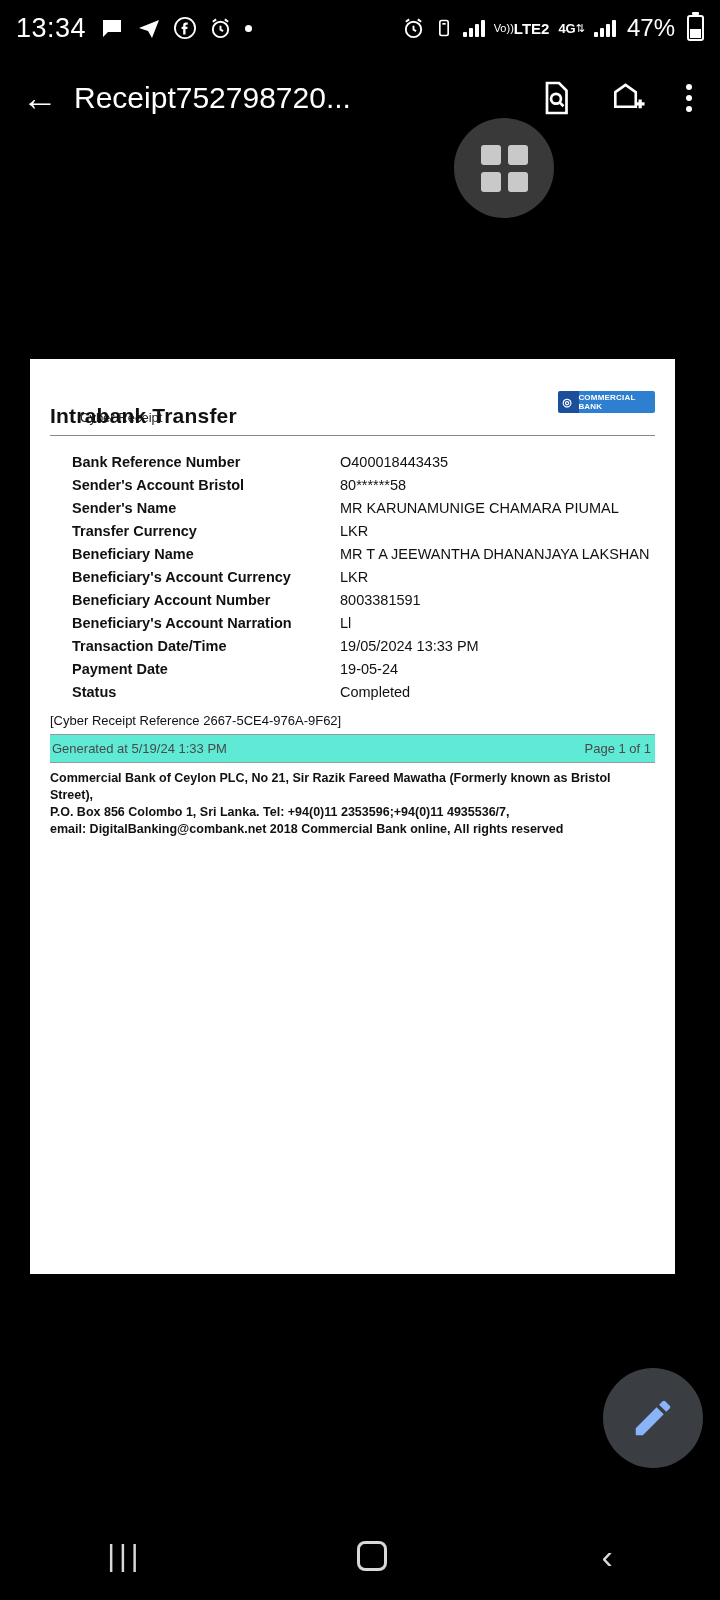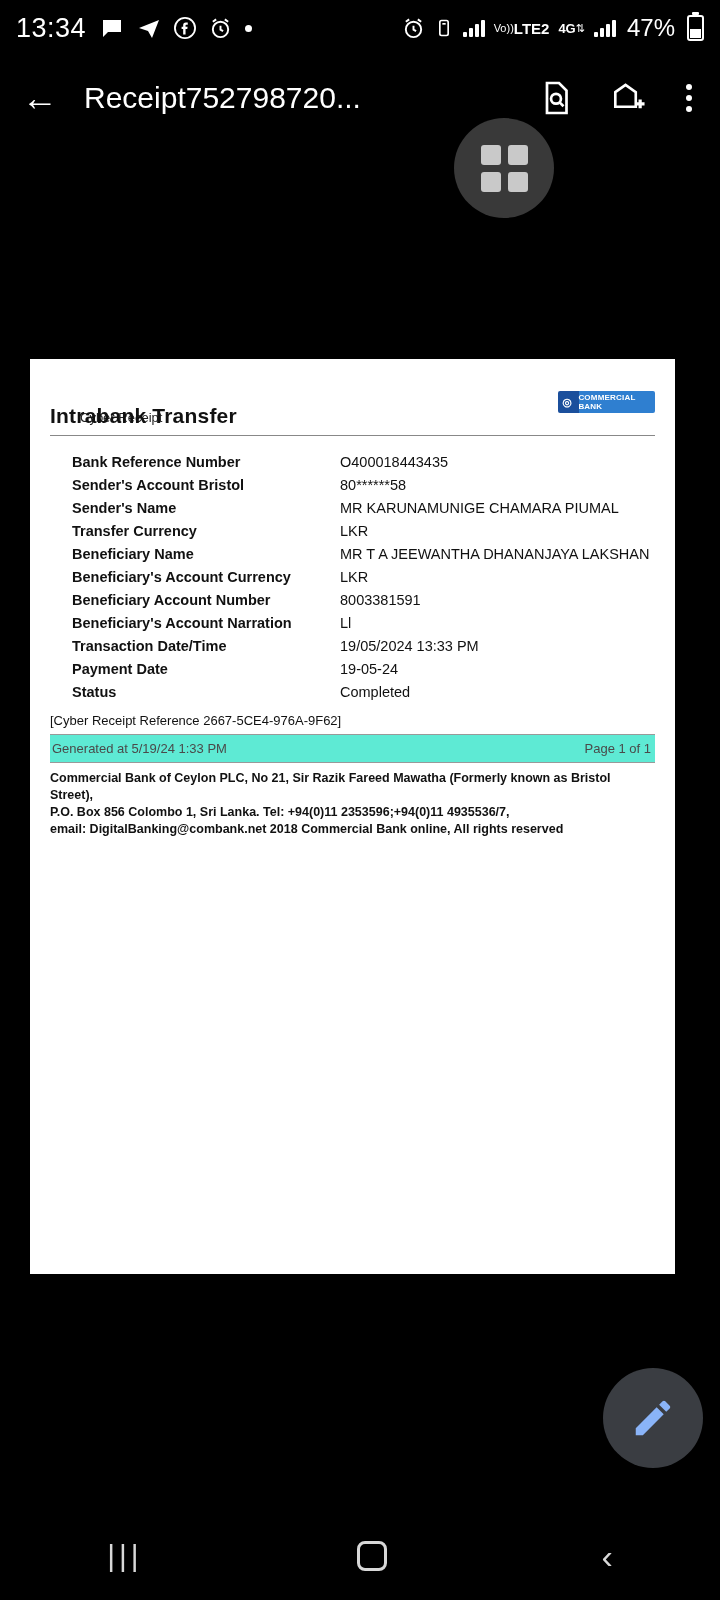--- a/index.html
+++ b/index.html
@@ -67,21 +67,21 @@
     top: 56px; left: 0; right: 0;
     height: 84px;
     display: flex;
     align-items: center;
     color: #fff;
     padding: 0 22px;
   }
   .appbar .back { font-size: 36px; line-height: 1; width: 44px; }
   .appbar .title {
     font-size: 30px;
-    margin-left: 18px;
+    margin-left: 8px;
     white-space: nowrap;
     overflow: hidden;
     max-width: 330px;
     font-weight: 400;
   }
   .appbar .actions { margin-left: auto; display: flex; align-items: center; gap: 34px; }
   .kebab { display: flex; flex-direction: column; gap: 5px; align-items: center; padding: 0 6px; }
   .kebab i { width: 6px; height: 6px; background: #fff; border-radius: 50%; display: block; }
 
   

